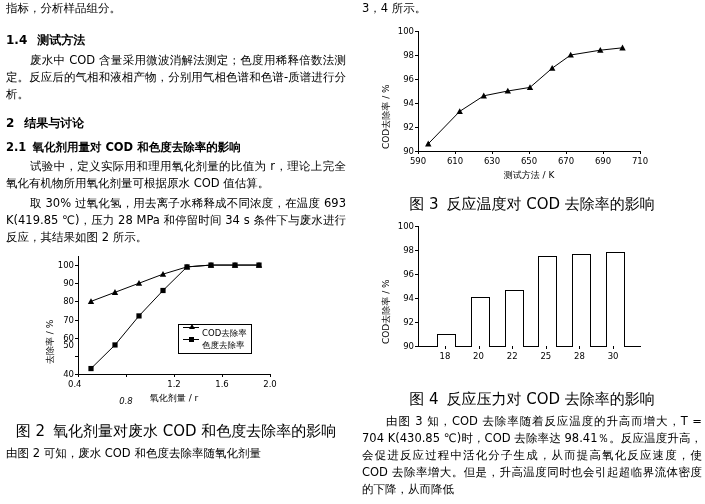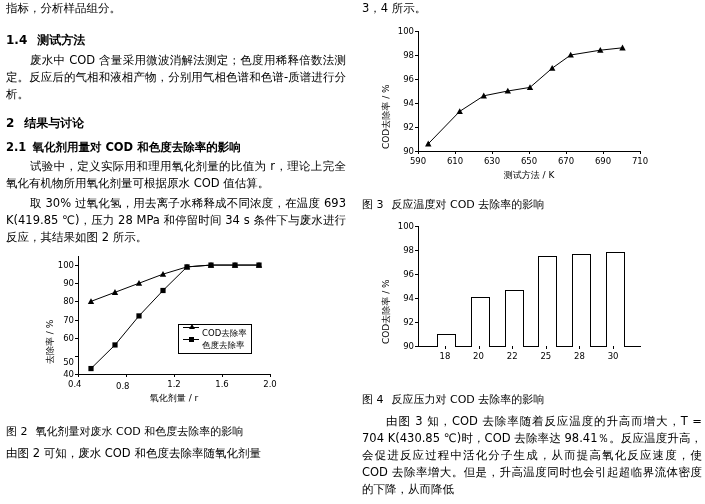--- a/index.html
+++ b/index.html
@@ -31,22 +31,22 @@
   }
   .sec-h .num{display:inline-block;margin-right:10px;}
   .sec-h2{
     font-size:11.5px;
     font-weight:bold;
     margin:8px 0 3px 0;
     line-height:16px;
   }
   .sec-h2 .num{display:inline-block;margin-right:6px;}
   .fig-cap{
-    font-size:11px;
-    text-align:left;
+    font-size:15px;
+    text-align:center;
     margin:4px 0 6px 0;
     line-height:15px;
   }
   .fig-cap .lbl{margin-right:8px;}
 
   
   .chart{position:relative;margin:6px auto 0 auto;}
   .plot{position:absolute;border-left:1px solid #000;border-bottom:1px solid #000;}
   .ylabel{
     position:absolute;
@@ -126,35 +126,35 @@
             <rect x="105.4" y="8.292307692307697" width="5.2" height="5.2" fill="#000"></rect>
             <rect x="129.4" y="6.476923076923066" width="5.2" height="5.2" fill="#000"></rect>
             <rect x="153.39999999999998" y="6.476923076923066" width="5.2" height="5.2" fill="#000"></rect>
             <rect x="177.4" y="6.476923076923066" width="5.2" height="5.2" fill="#000"></rect>
           </svg>
       </div>
       <div id="fig2ticks">
           <div class="tick" style="left: 27px; top: 122px; width: 3px; height: 1px;"></div>
           <div class="tlab" style="left: 8px; top: 117px; width: 18px; text-align: right;">40</div>
           <div class="tick" style="left: 27px; top: 103.846px; width: 3px; height: 1px;"></div>
-          <div class="tlab" style="left: 8px; top: 105px; width: 18px; text-align: right;">50</div>
+          <div class="tlab" style="left: 8px; top: 88px; width: 18px; text-align: right;">50</div>
           <div class="tick" style="left: 27px; top: 85.6923px; width: 3px; height: 1px;"></div>
           <div class="tlab" style="left: 8px; top: 80.6923px; width: 18px; text-align: right;">60</div>
           <div class="tick" style="left: 27px; top: 67.5385px; width: 3px; height: 1px;"></div>
           <div class="tlab" style="left: 8px; top: 62.5385px; width: 18px; text-align: right;">70</div>
           <div class="tick" style="left: 27px; top: 49.3846px; width: 3px; height: 1px;"></div>
           <div class="tlab" style="left: 8px; top: 44.3846px; width: 18px; text-align: right;">80</div>
           <div class="tick" style="left: 27px; top: 31.2308px; width: 3px; height: 1px;"></div>
           <div class="tlab" style="left: 8px; top: 26.2308px; width: 18px; text-align: right;">90</div>
           <div class="tick" style="left: 27px; top: 13.0769px; width: 3px; height: 1px;"></div>
           <div class="tlab" style="left: 8px; top: 8.07692px; width: 18px; text-align: right;">100</div>
           <div class="tick" style="left: 30px; top: 122px; width: 1px; height: 3px;"></div>
           <div class="tlab" style="left: 20px; top: 127px; width: 20px; ">0.4</div>
           <div class="tick" style="left: 78px; top: 122px; width: 1px; height: 3px;"></div>
-          <div class="tlab" style="left: 68px; top: 129px; width: 20px; ">0.8</div>
+          <div class="tlab" style="left: 68px; top: 144px; width: 20px; text-align: center; font-style: italic;">0.8</div>
           <div class="tick" style="left: 126px; top: 122px; width: 1px; height: 3px;"></div>
           <div class="tlab" style="left: 116px; top: 127px; width: 20px; text-align: center;">1.2</div>
           <div class="tick" style="left: 174px; top: 122px; width: 1px; height: 3px;"></div>
           <div class="tlab" style="left: 164px; top: 127px; width: 20px; text-align: center;">1.6</div>
           <div class="tick" style="left: 222px; top: 122px; width: 1px; height: 3px;"></div>
           <div class="tlab" style="left: 212px; top: 127px; width: 20px; text-align: center;">2.0</div>
         </div>
       <div class="legendbox" id="fig2legend" style="left:130px;top:72px;">
         <div class="legendrow">
           <span class="legline">

